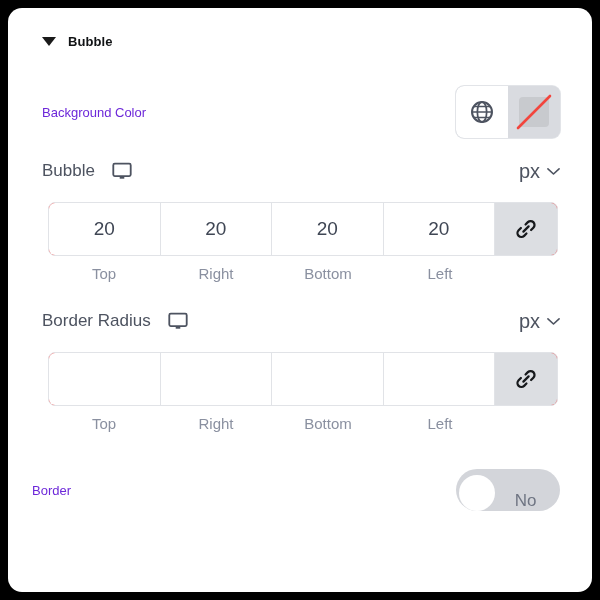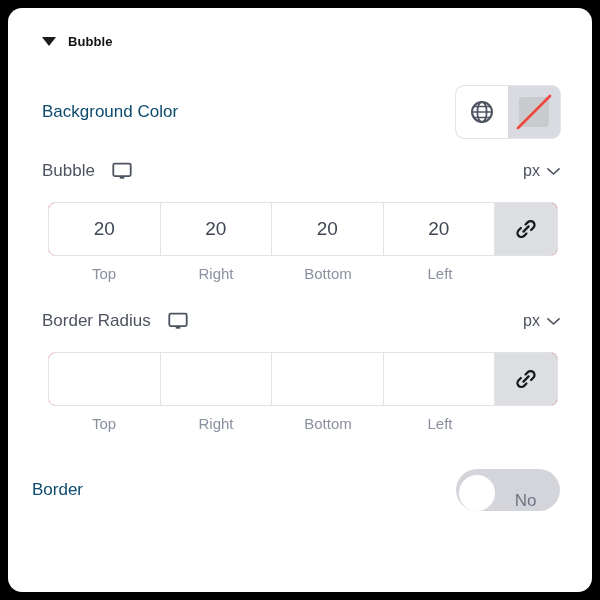--- a/index.html
+++ b/index.html
@@ -48,22 +48,22 @@
   }
 
   
   .row {
     display: flex;
     align-items: center;
     padding: 0 32px 0 34px;
     box-sizing: border-box;
   }
   .row-label {
-    font-size: 17px;
-    color: #0c4a6e;
+    font-size: 13px;
+    color: #6d28d9;
     font-weight: normal;
     white-space: nowrap;
   }
   .spacer { flex: 1 1 auto; }
 
   
   #row-bgcolor {
     height: 72px;
     margin-top: 24px;
   }
@@ -120,21 +120,21 @@
     display: flex;
     align-items: center;
   }
   .unit-select {
     display: flex;
     align-items: center;
     gap: 7px;
     cursor: pointer;
   }
   .unit-text {
-    font-size: 16px;
+    font-size: 20px;
     color: #4d5360;
   }
 
   
   .dim-group {
     margin: 8px 34px 0 40px;
     display: flex;
     height: 52px;
     border: 1px solid #e1e3e7;
     border-radius: 7px;

